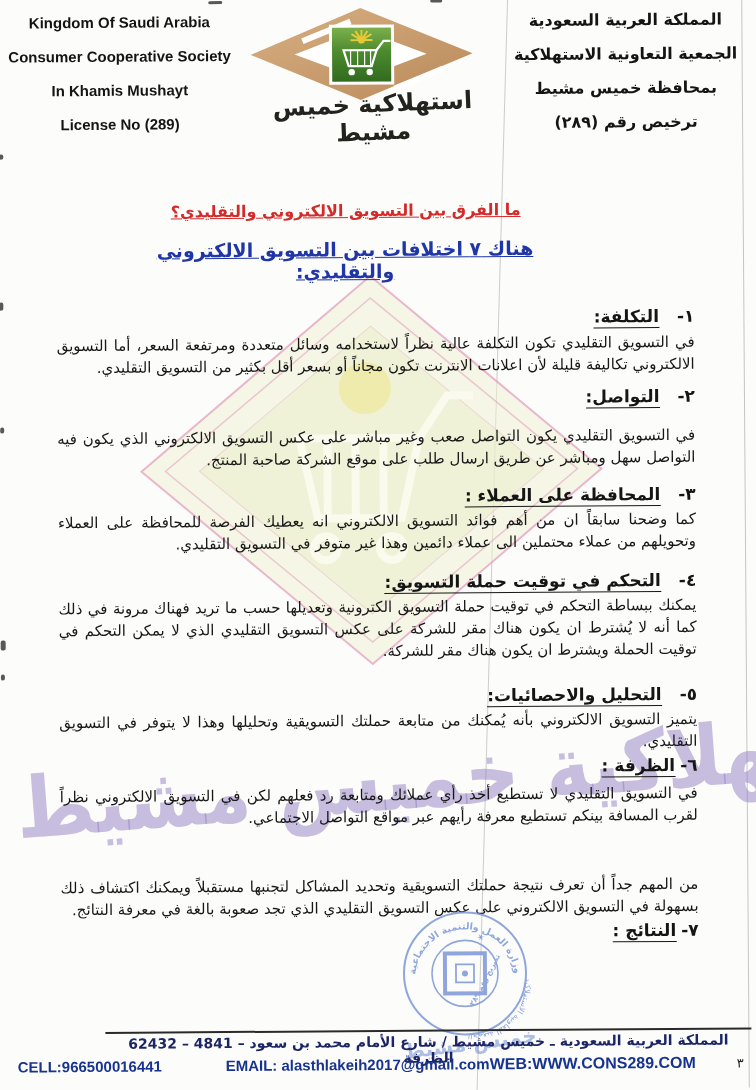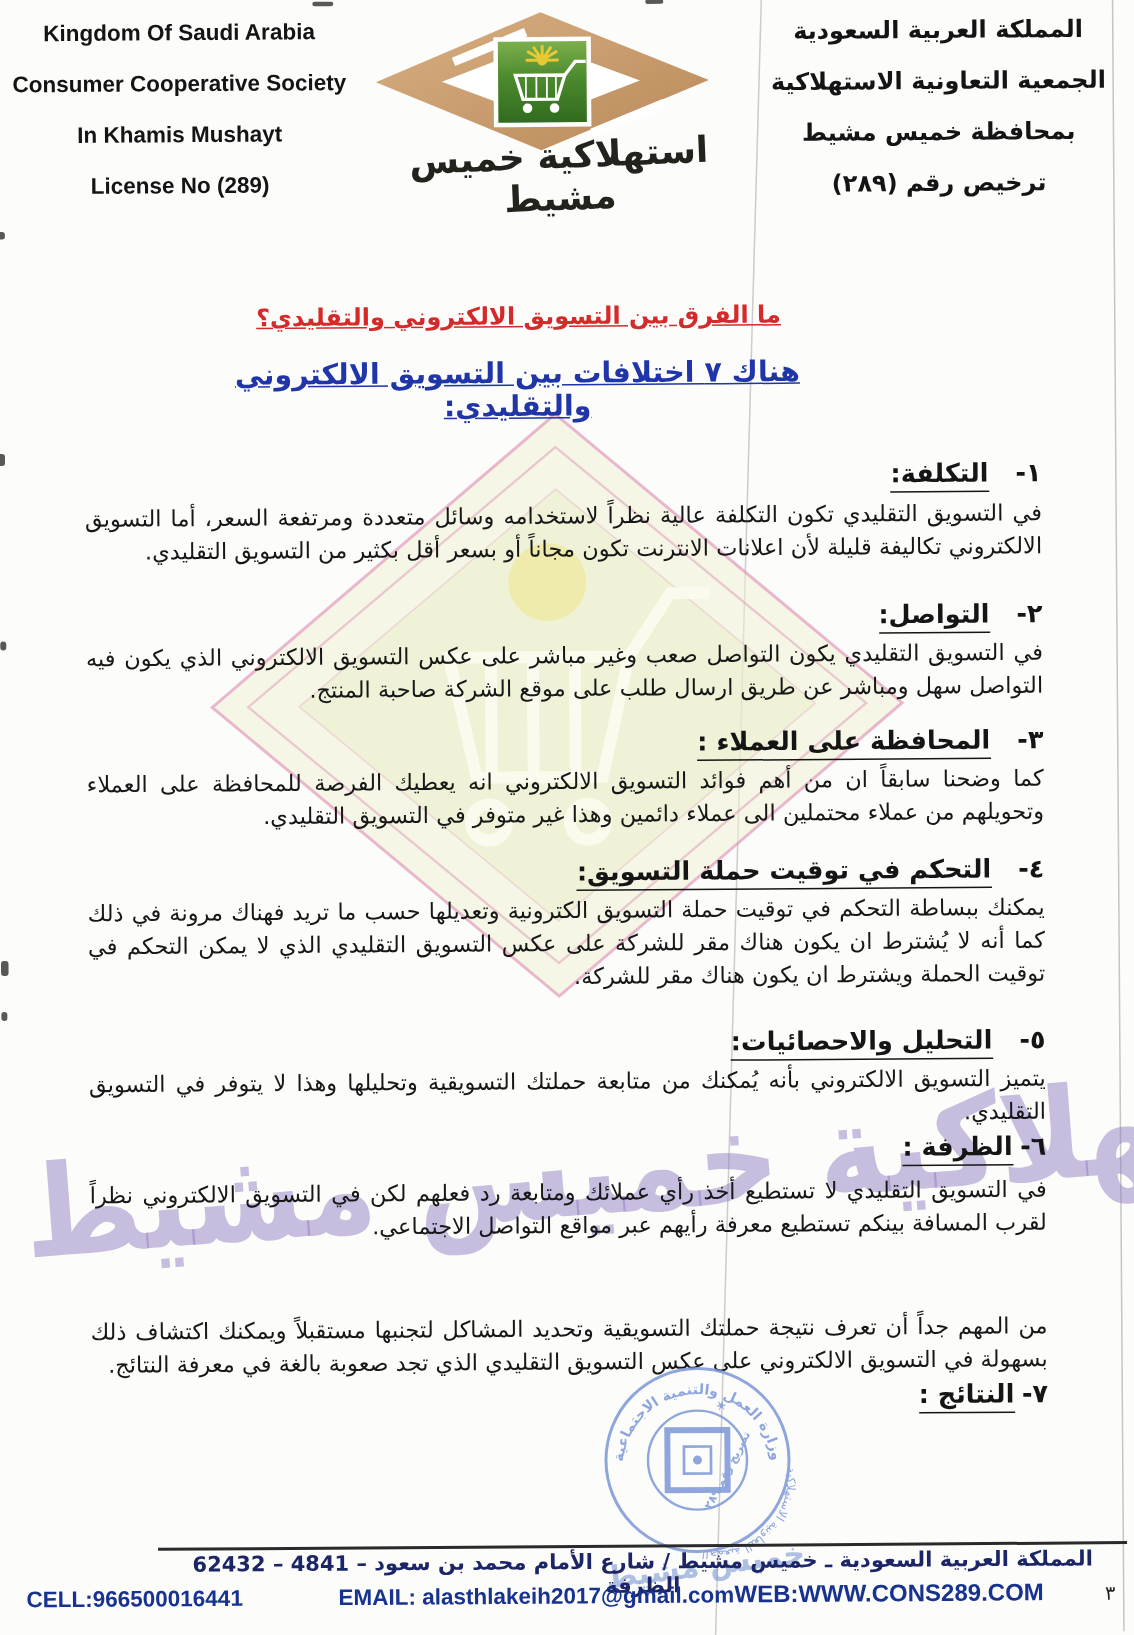--- a/index.html
+++ b/index.html
@@ -130,21 +130,21 @@
     </div>
 
     <div class="title-red">ما الفرق بين التسويق الالكتروني والتقليدي؟</div>
     <div class="title-blue">هناك ٧ اختلافات بين التسويق الالكتروني والتقليدي:</div>
 
     <div class="sec-h" style="top:308px;">
       <span class="n">١-</span><span class="lb">التكلفة:</span>
     </div>
     <div class="sec-p" style="top:333px;">في التسويق التقليدي تكون التكلفة عالية نظراً لاستخدامه وسائل متعددة ومرتفعة السعر، أما التسويق الالكتروني تكاليفة قليلة لأن اعلانات الانترنت تكون مجاناً أو بسعر أقل بكثير من التسويق التقليدي.</div>
 
-    <div class="sec-h" style="top:402px;text-align:center;">
+    <div class="sec-h" style="top:388px;text-align:center;">
       <span class="n">٢-</span><span class="lb">التواصل:</span>
     </div>
     <div class="sec-p" style="top:426px;">في التسويق التقليدي يكون التواصل صعب وغير مباشر على عكس التسويق الالكتروني الذي يكون فيه التواصل سهل ومباشر عن طريق ارسال طلب على موقع الشركة صاحبة المنتج.</div>
 
     <div class="sec-h" style="top:486px;">
       <span class="n">٣-</span><span class="lb">المحافظة على العملاء :</span>
     </div>
     <div class="sec-p" style="top:510px;">كما وضحنا سابقاً ان من أهم فوائد التسويق الالكتروني انه يعطيك الفرصة للمحافظة على العملاء وتحويلهم من عملاء محتملين الى عملاء دائمين وهذا غير متوفر في التسويق التقليدي.</div>
 
     <div class="sec-h" style="top:572px;">

